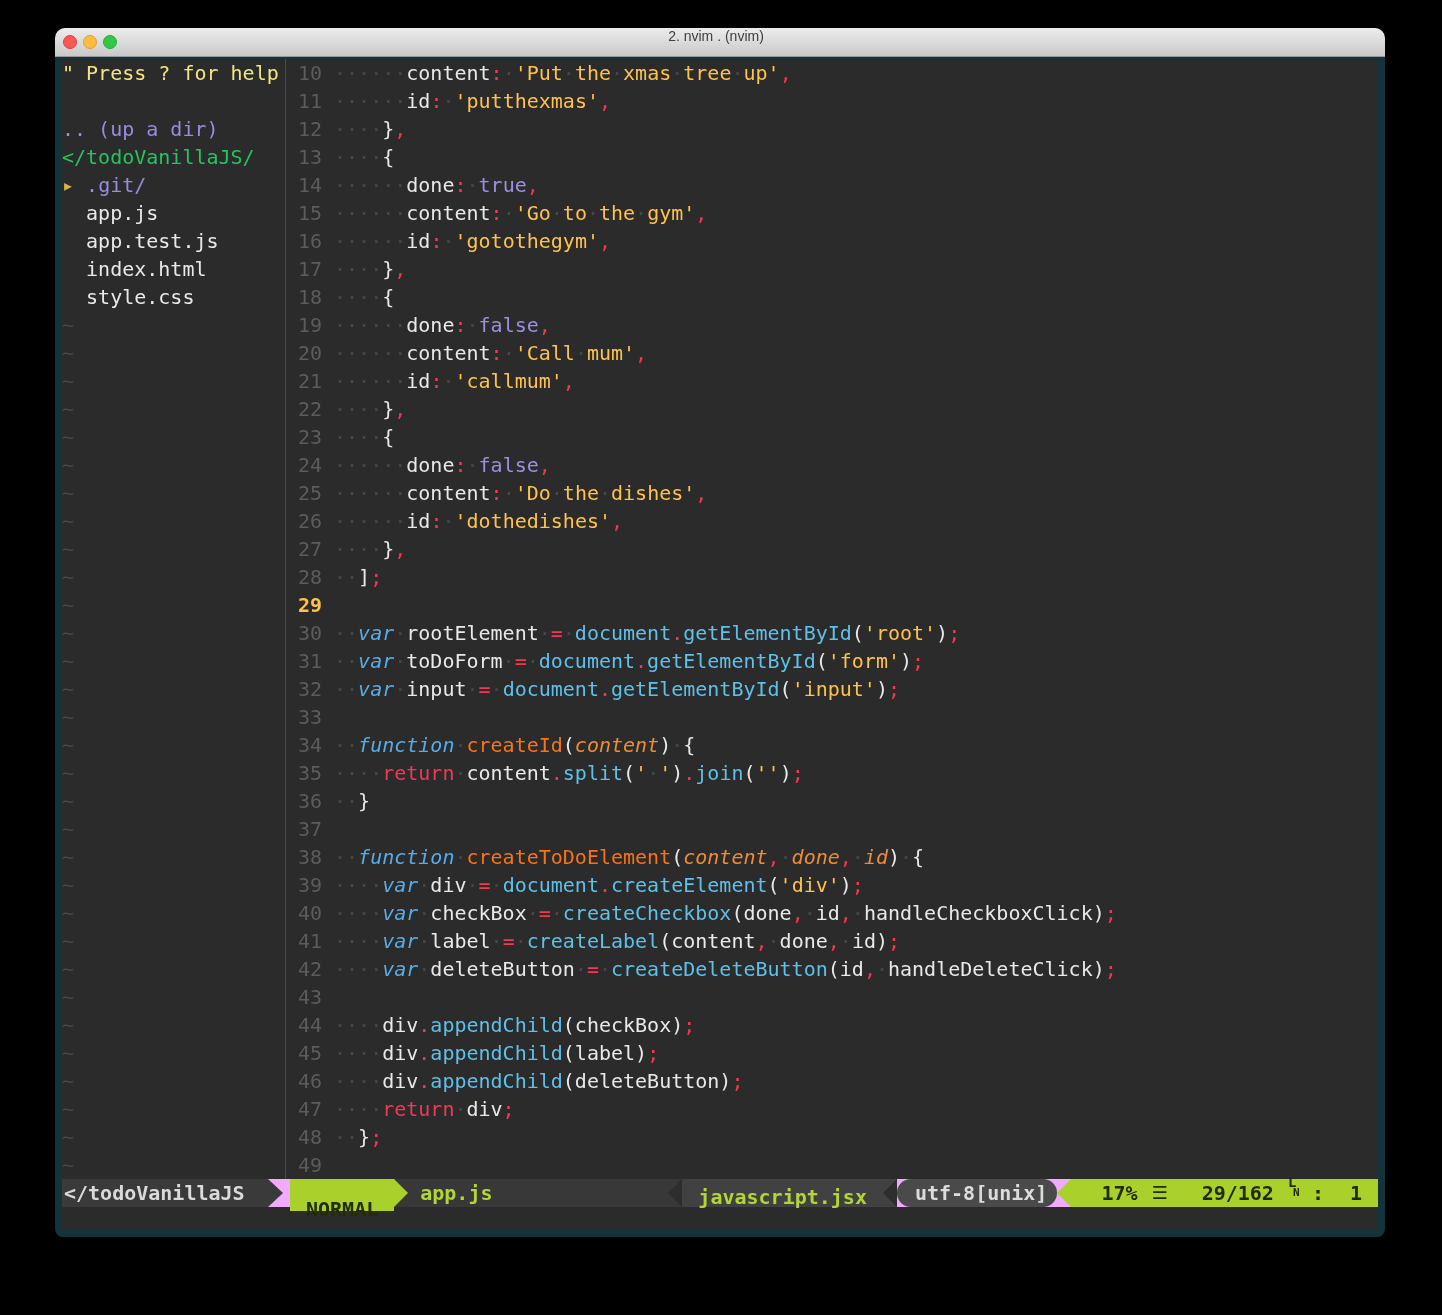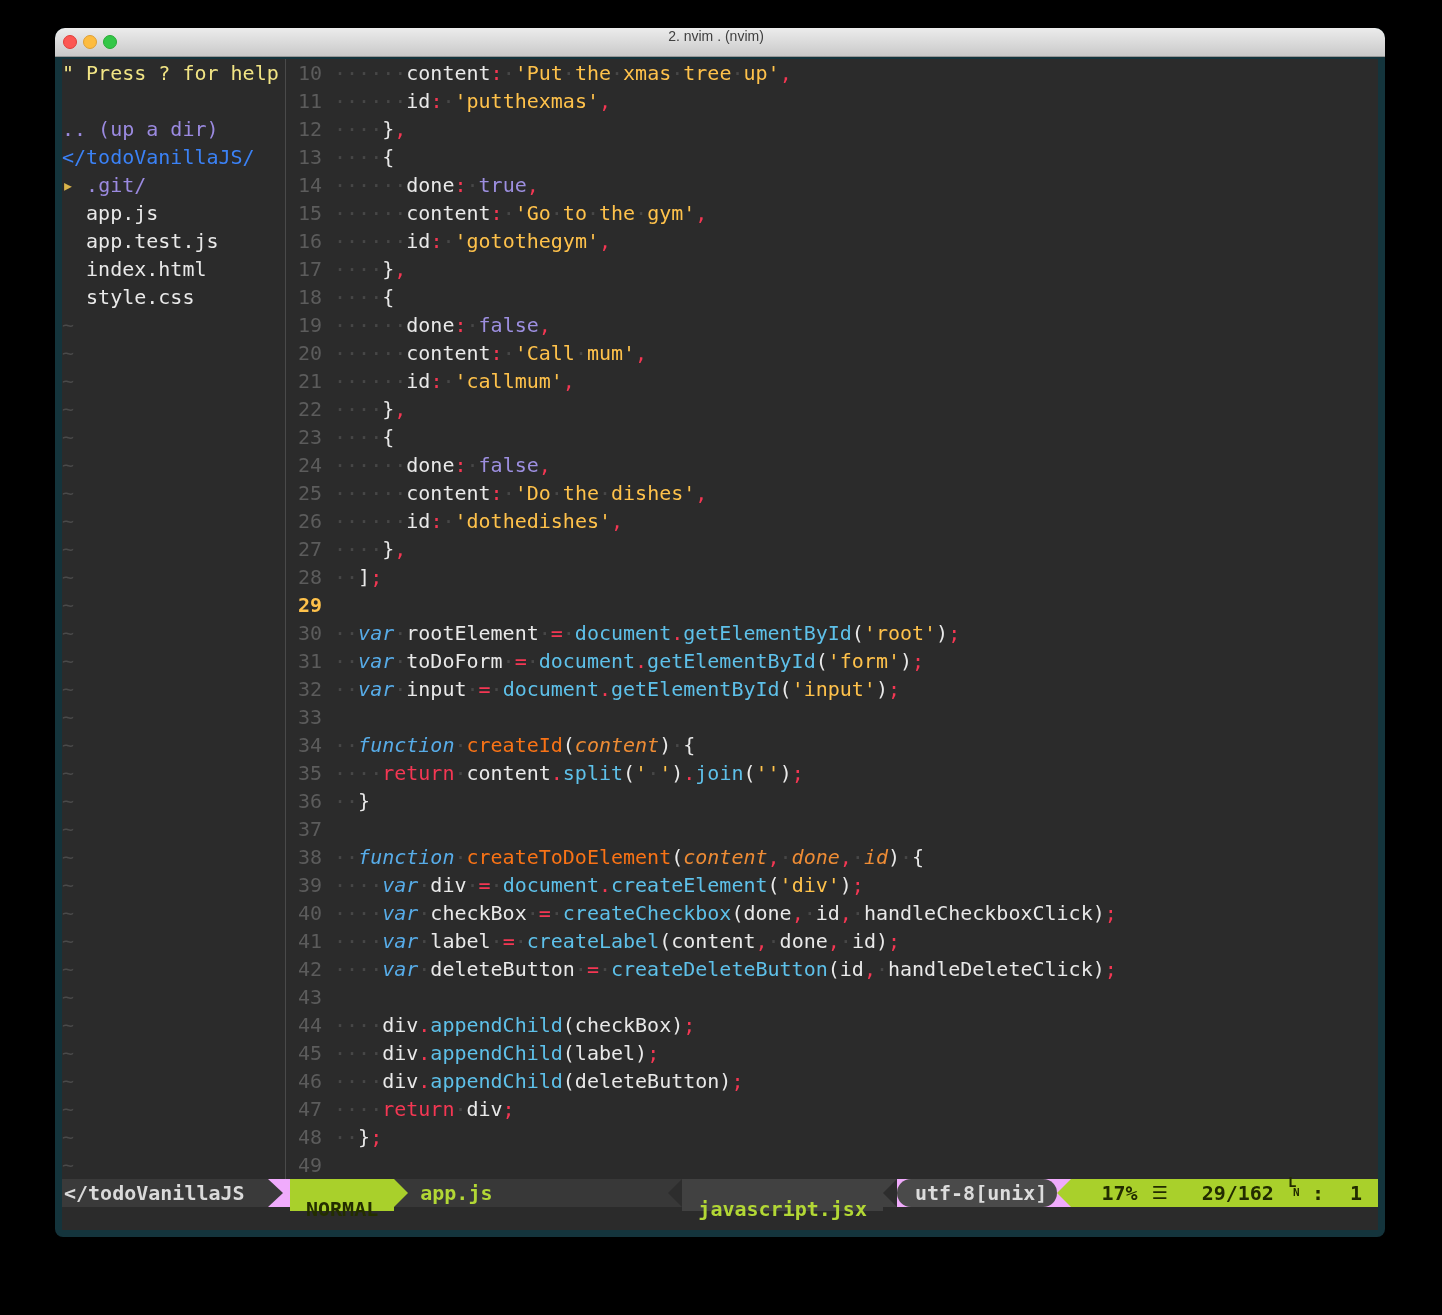--- a/index.html
+++ b/index.html
@@ -40,21 +40,21 @@
   .seg-f{color:#e9e9e9;}
   .seg-p{color:#f43753;}
   .seg-s{color:#ffc24b;text-align:right;}
   .seg-k{color:#57ace8;font-style:italic;}
   .seg-c{color:#5ec1ea;margin-top:20px;}
   .seg-g{color:#f97316;}
   .seg-o{color:#ee8c35;font-style:italic;}
   .seg-b{color:#9d8fe0;}
   .seg-y{color:#f2e585;}
   .seg-v{color:#9b8ae0;}
-  .seg-r{color:#3b82f6;text-align:right;}
+  .seg-r{color:#22c55e;text-align:right;}
   .seg-ar{color:#d9b44a;}
   .w{color:#474747;}
 
   
   .statusline{display:flex;height:28px;background:#f0abfc;
     font:bold 20px/28px "DejaVu Sans Mono",monospace;align-items:stretch;}
   .st-tree{width:204px;background:#3a3a3a;color:#dadada;padding-left:2px;overflow:hidden;}
   .tri-tree{width:0;height:0;border-top:14px solid transparent;border-bottom:14px solid transparent;
     border-left:15px solid #3a3a3a;}
   .st-gapdark{width:7px;}
@@ -63,21 +63,21 @@
     padding-left:26px;overflow:hidden;}
   .st-file::before{content:"";position:absolute;left:0;top:0;width:0;height:0;
     border-top:14px solid transparent;border-bottom:14px solid transparent;
     border-left:14px solid #a9d02b;}
   .darksep{width:14px;height:28px;flex:0 0 auto;}
   .darksep i{display:block;width:0;height:0;
     border-top:14px solid transparent;border-bottom:14px solid transparent;
     border-right:14px solid #2d2d2d;}
   .sep-a{background:#383838;}
   .sep-b{background:#414141;}
-  .st-type{background:#414141;color:#b2d735;padding:16px 16px;}
+  .st-type{background:#414141;color:#b2d735;padding:4px 16px;}
   .st-enc{background:#4a4a4a;color:#dcdcdc;padding:0 10px 0 18px;position:relative;border-radius:14px;}
   .st-enc::after{content:"";position:absolute;right:-14px;top:0;width:0;height:0;
     border-top:14px solid transparent;border-bottom:14px solid transparent;
     border-right:14px solid #a9d02b;z-index:2;}
   .st-lime{background:#a9d02b;color:#222b00;display:flex;align-items:center;
     padding:0 16px 0 30px;margin-left:14px;}
   .st-lime span{display:inline-block;}
   .sl-trigram{margin-left:14px;font-family:"DejaVu Sans",sans-serif;font-size:18px;}
   .sl-pos{margin-left:34px;}
   .lng{position:relative;width:16px;height:28px;margin-left:12px;}

